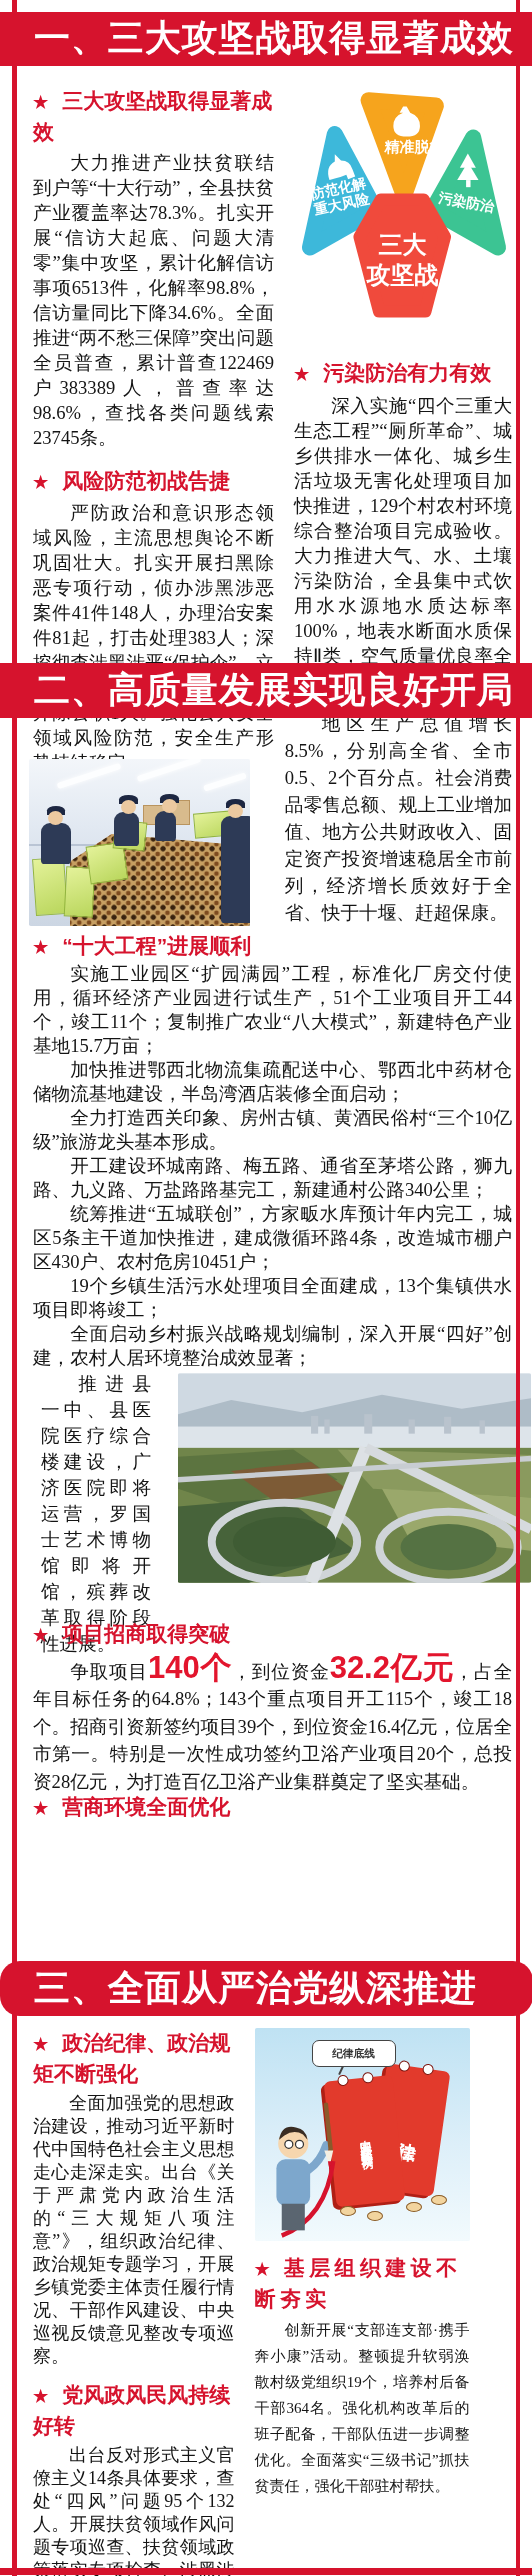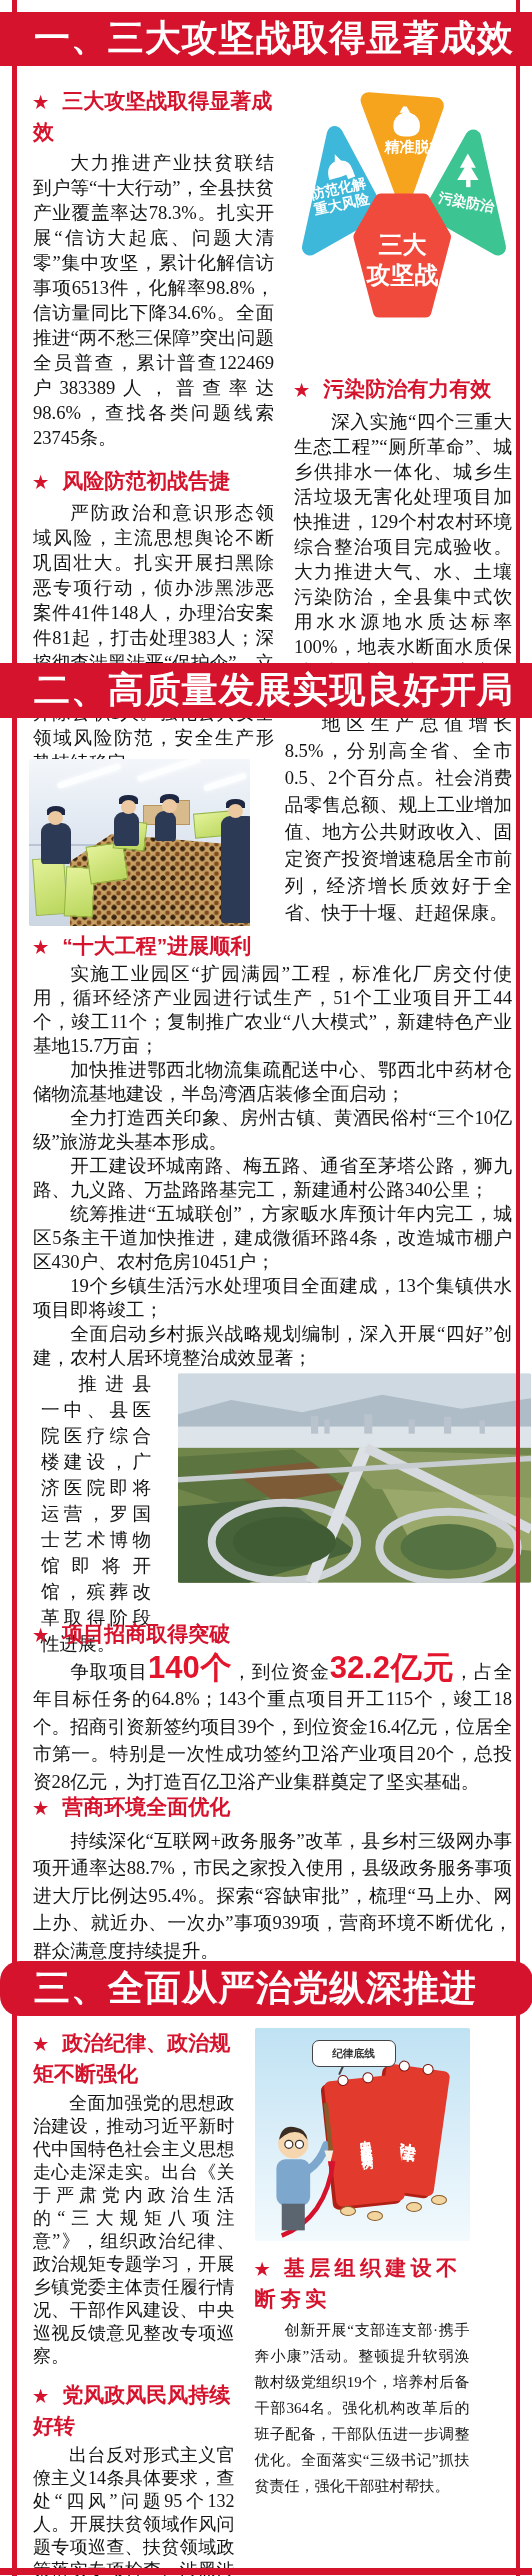--- a/index.html
+++ b/index.html
@@ -104,21 +104,21 @@
         <div class="glabel" style="left:5.3px;top:94px;width:82px;font-size:14px;transform:rotate(-12deg);">
           <div>防范化解</div>
           <div>重大风险</div>
         </div>
         <div class="glabel" style="left:135px;top:108px;width:75px;font-size:14px;transform:rotate(10deg);">污染防治</div>
         <div class="glabel" style="left:67px;top:144px;width:83px;font-size:24px;line-height:30px;">
           <div>三大</div>
           <div>攻坚战</div>
         </div>
       </div>
-      <div class="subhead" style="margin-top:20px;">
+      <div class="subhead" style="margin-top:4px;">
         <span class="star">★</span><span class="ht">污染防治有力有效</span>
       </div>
       <p class="body">深入实施“四个三重大生态工程”“厕所革命”、城乡供排水一体化、城乡生活垃圾无害化处理项目加快推进，129个村农村环境综合整治项目完成验收。大力推进大气、水、土壤污染防治，全县集中式饮用水水源地水质达标率100%，地表水断面水质保持Ⅱ类，空气质量优良率全市第一。</p>
     </div>
   </div>
 
   <div class="band" style="top:663px;height:55px;">
     <span class="bt">二、高质量发展实现良好开局</span>
   </div>
 
@@ -212,21 +212,20 @@
     <div class="subhead">
       <span class="star">★</span><span class="ht">项目招商取得突破</span>
     </div>
     <p class="body lh31"><span>争取项目</span><span class="big">140个</span><span>，到位资金</span><span class="big">32.2亿元</span><span>，占全年目标任务的64.8%；143个重点项目开工115个，竣工18个。招商引资新签约项目39个，到位资金16.4亿元，位居全市第一。特别是一次性成功签约卫浴产业项目20个，总投资28亿元，为打造百亿卫浴产业集群奠定了坚实基础。</span></p>
   </div>
 
   <div class="abs" style="top:1792px;left:0;width:533px;padding:0 21px 0 33px;">
     <div class="subhead">
       <span class="star">★</span><span class="ht">营商环境全面优化</span>
     </div>
-    <p class="body lh31">持续深化“互联网+政务服务”改革，县乡村三级网办事项开通率达88.7%，市民之家投入使用，县级政务服务事项进大厅比例达95.4%。探索“容缺审批”，梳理“马上办、网上办、就近办、一次办”事项939项，营商环境不断优化，群众满意度持续提升。</p>
   </div>
 
   <div class="band" style="top:1961px;height:55px;border-radius:20px;">
     <span class="bt">三、全面从严治党纵深推进</span>
   </div>
 
   <div class="abs cols" style="top:2028px;left:0;width:489px;height:535px;padding:0 19.5px 0 33px;justify-content:center;">
     <div class="col" style="width:258px;">
       <div class="subhead">
         <span class="star">★</span><span class="ht">政治纪律、政治规矩不断强化</span>

